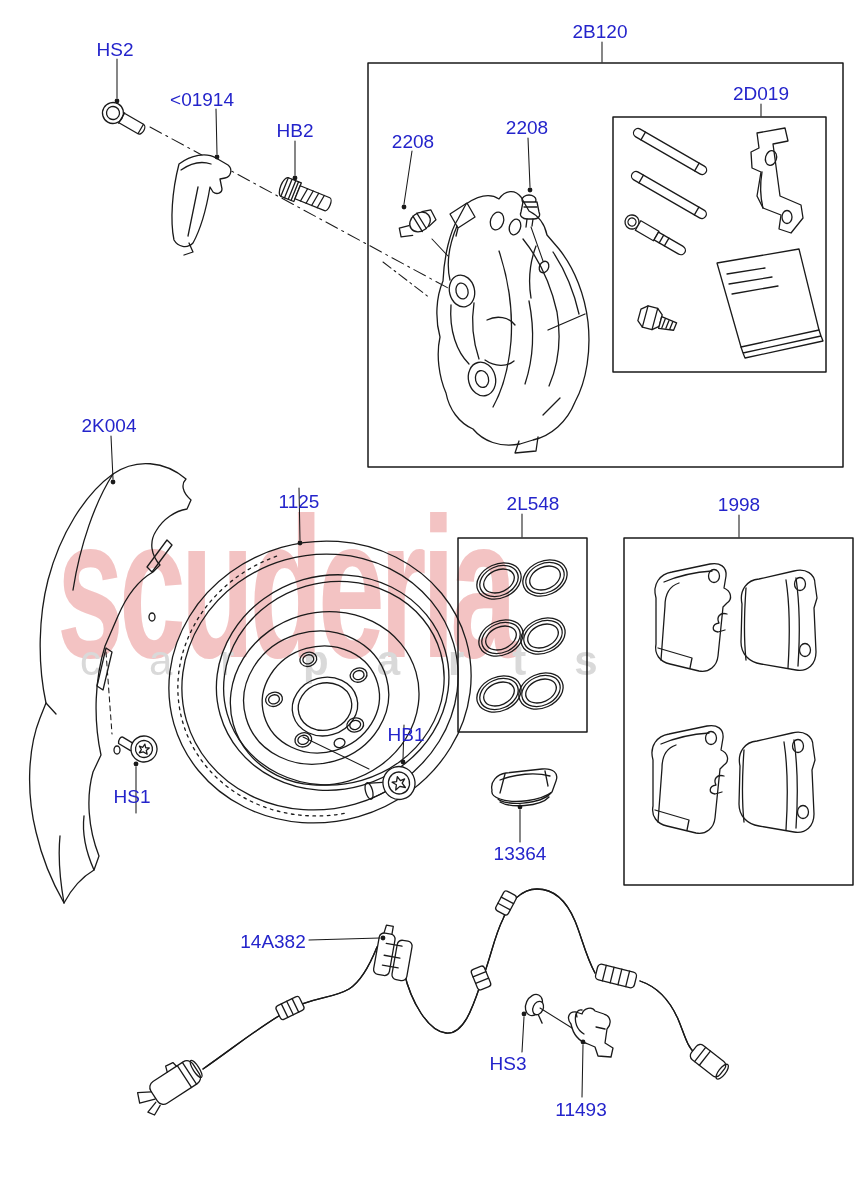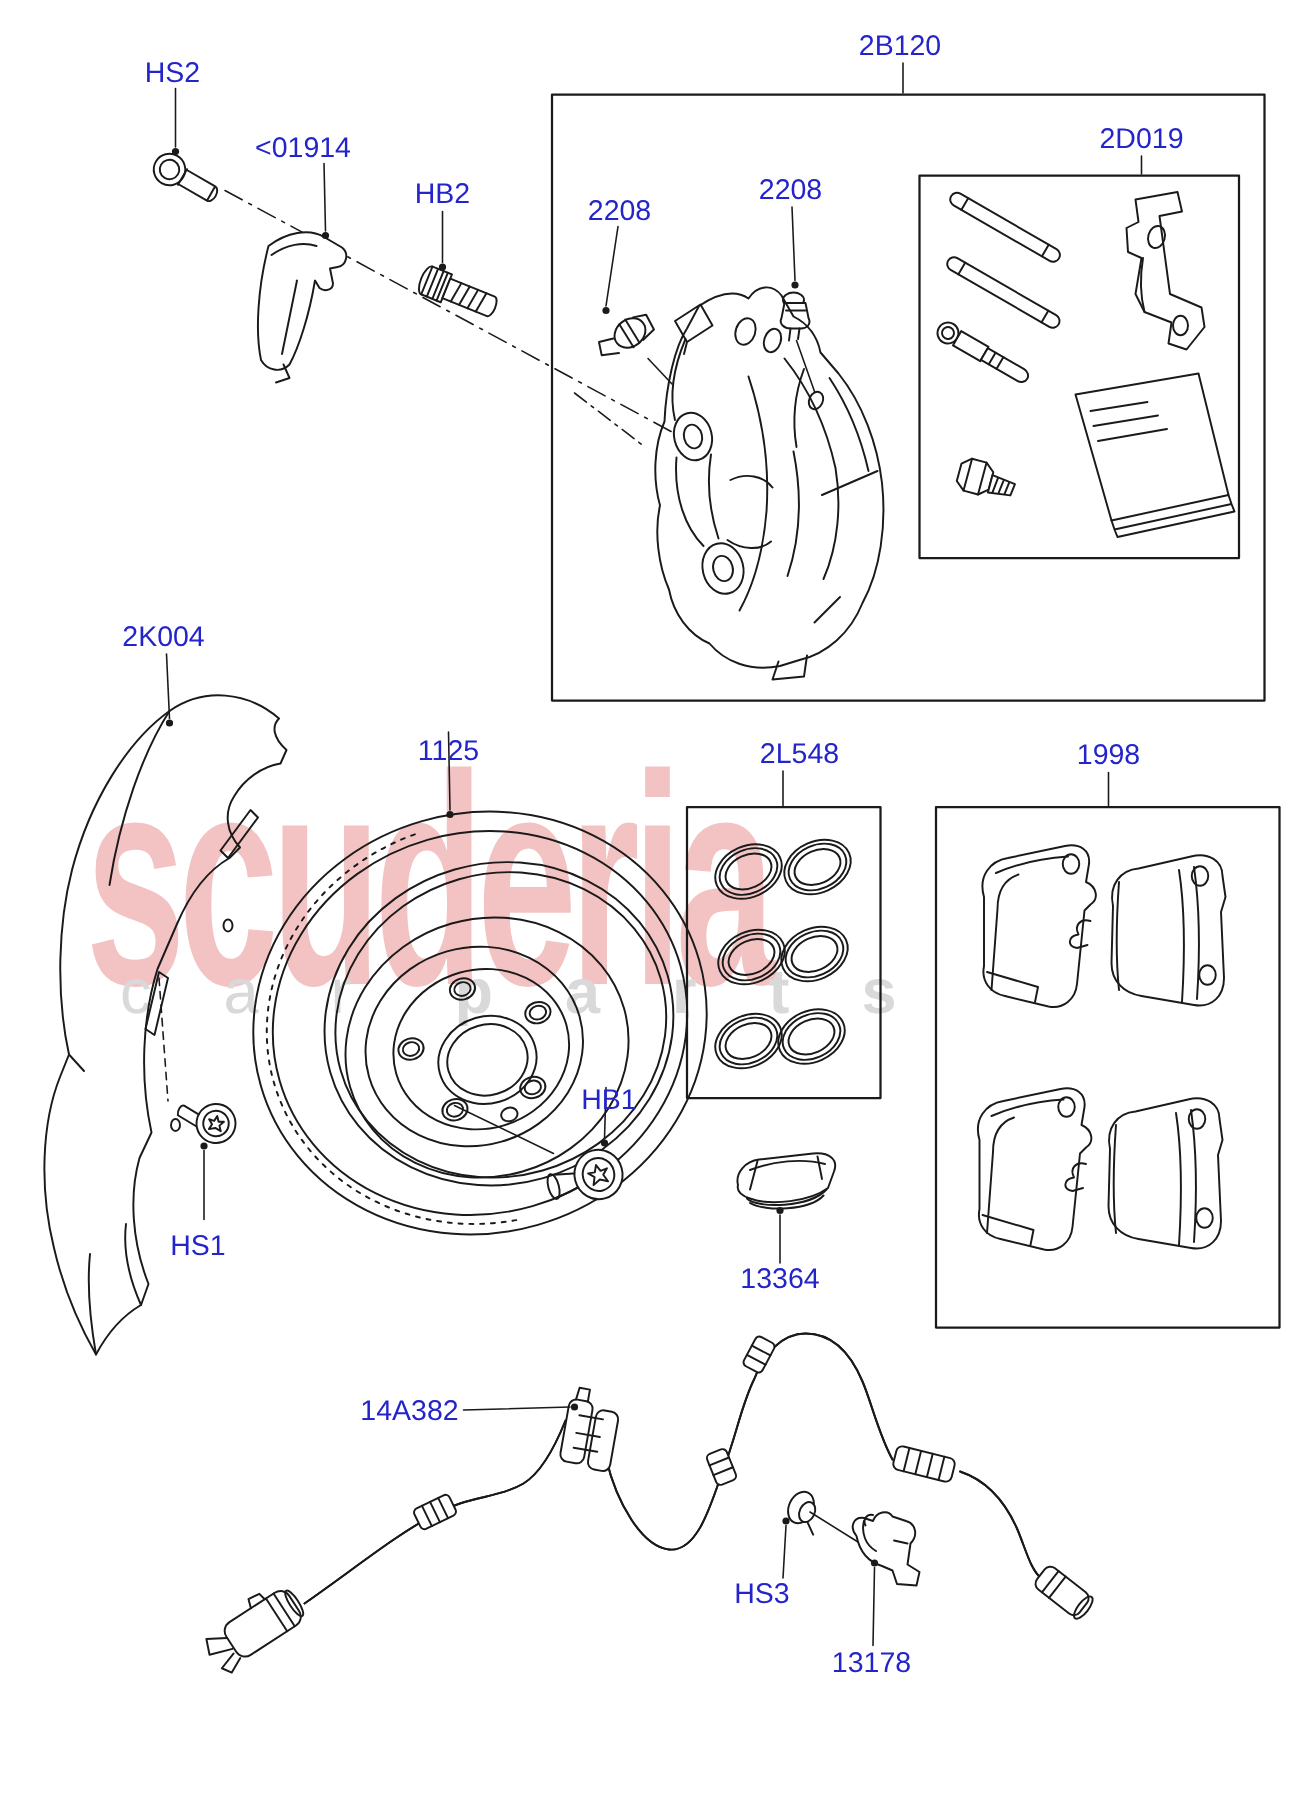--- a/index.html
+++ b/index.html
@@ -367,18 +367,18 @@
   <div class="plabel" style="left:295px;top:130px">HB2</div>
   <div class="plabel" style="left:600px;top:31px">2B120</div>
   <div class="plabel" style="left:413px;top:141px">2208</div>
   <div class="plabel" style="left:527px;top:127px">2208</div>
   <div class="plabel" style="left:761px;top:93px">2D019</div>
   <div class="plabel" style="left:109px;top:425px">2K004</div>
   <div class="plabel" style="left:299px;top:501px">1125</div>
   <div class="plabel" style="left:533px;top:503px">2L548</div>
   <div class="plabel" style="left:739px;top:504px">1998</div>
   <div class="plabel" style="left:406px;top:734px">HB1</div>
-  <div class="plabel" style="left:132px;top:831px">HS1</div>
+  <div class="plabel" style="left:132px;top:796px">HS1</div>
   <div class="plabel" style="left:520px;top:853px">13364</div>
   <div class="plabel" style="left:273px;top:941px">14A382</div>
   <div class="plabel" style="left:508px;top:1063px">HS3</div>
-  <div class="plabel" style="left:581px;top:1109px">13178</div>
+  <div class="plabel" style="left:581px;top:1109px">11493</div>
 </div>
 
 </body></html>

